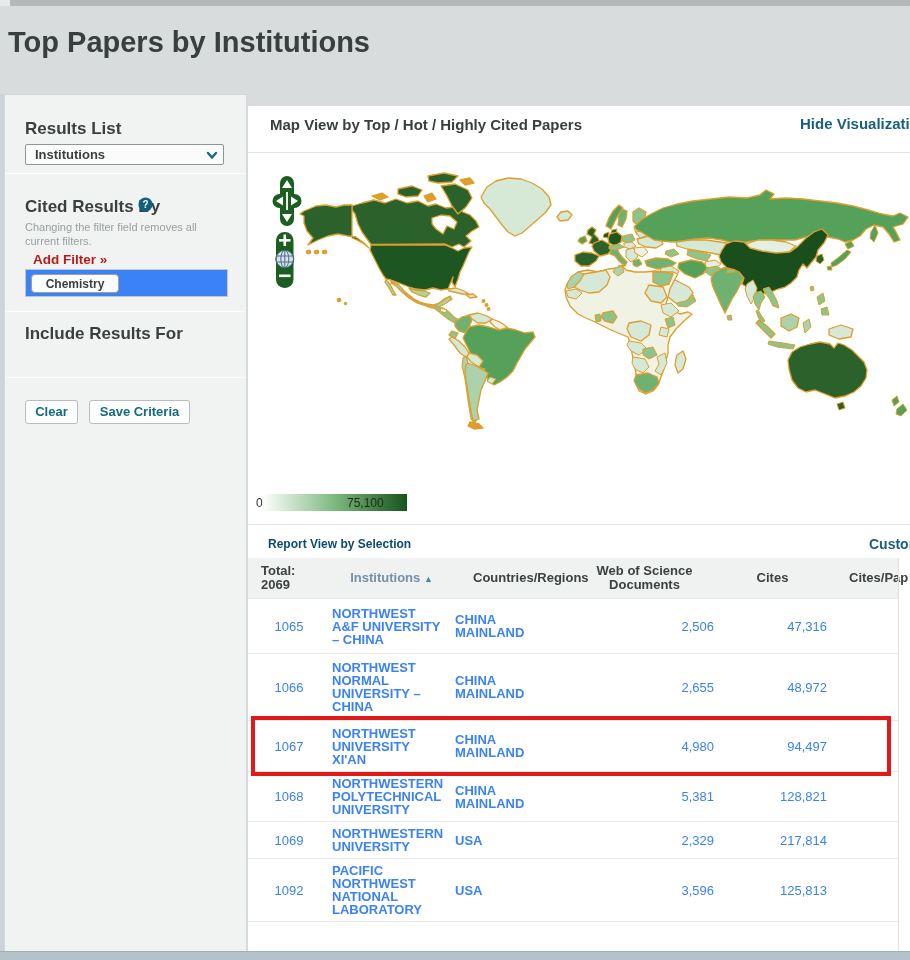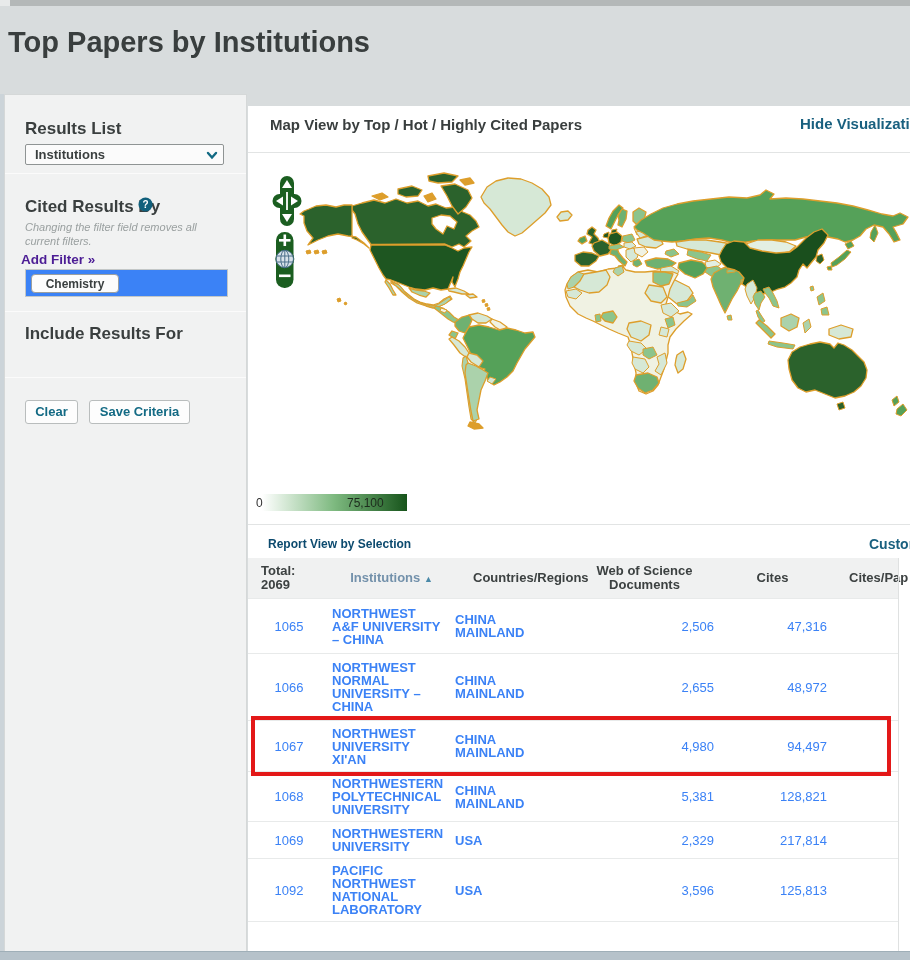--- a/index.html
+++ b/index.html
@@ -7,21 +7,21 @@
   body { font-family:"Liberation Sans", sans-serif; background:#d8dcdd; position:relative; }
   .abs { position:absolute; }
   .topstrip { left:0; top:0; width:910px; height:6px; background:#b4b8b8; }
   .title { left:8px; top:26px; font-size:29px; font-weight:bold; color:#393e3e; letter-spacing:0px; }
   
   .sidebar { left:4px; top:94px; width:243px; height:860px; background:#f1f2f2; border:1px solid #d5d8d8; }
   .sep { position:absolute; left:0; width:241px; height:1px; background:#dcdede; border-bottom:1px solid #fbfbfb; }
   .lbl { font-size:17px; font-weight:bold; color:#3a3f3f; }
   .dropdown { position:absolute; left:20px; width:199px; height:21px; background:#fbfbfb; border:1px solid #8f9494; border-radius:2px; font-size:13px; font-weight:bold; color:#3a3f3f; line-height:19px; padding-left:9px; }
   .dd-arrow { position:absolute; right:4px; top:3px; width:14px; height:14px; }
-  .italic-note { font-size:11px; font-style:italic; color:#9aa0a0; line-height:13.5px; }
+  .italic-note { font-size:11px; color:#9aa0a0; line-height:13.5px; }
   .btn { position:absolute; height:24px; background:#fdfdfd; border:1px solid #b9bdbd; border-radius:3px; font-size:13px; font-weight:bold; color:#136a84; text-align:center; }
   
   .content { left:248px; top:106px; width:662px; height:845px; background:#ffffff; }
   .mapheader { position:absolute; left:22px; top:10px; font-size:15px; font-weight:bold; color:#393e3e; }
   .hidelink { position:absolute; left:552px; top:9px; font-size:15px; font-weight:bold; color:#19607f; white-space:nowrap; }
   .hr1 { position:absolute; left:0; width:662px; height:1px; background:#e2e4e4; }
   
   .reportbar { position:absolute; left:20px; top:431px; font-size:12px; font-weight:bold; color:#0c4a6e; }
   .custlink { position:absolute; left:621px; top:430px; font-size:14px; font-weight:bold; color:#19607f; white-space:nowrap; }
   
@@ -50,21 +50,21 @@
       </svg>
   </div>
   <div class="sep" style="top:78px;"></div>
 
   <div class="abs lbl" style="left:20px; top:102px;">Cited Results By</div>
   <svg class="abs" style="left:133px; top:102px;" width="15" height="15" viewBox="0 0 15 15">
       <circle cx="7.5" cy="7.5" r="7" fill="#11607c"></circle>
       <text x="7.5" y="11" font-size="10" font-weight="bold" fill="#fff" text-anchor="middle" font-family="Liberation Sans">?</text>
     </svg>
   <div class="abs italic-note" style="left:20px; top:126px; width:205px;">Changing the filter field removes all current filters.</div>
-  <div class="abs" style="left:16px; top:157px; font-size:13.5px; font-weight:bold; color:#4c1d95;">Add Filter »</div>
+  <div class="abs" style="left:28px; top:157px; font-size:13.5px; font-weight:bold; color:#b91c1c;">Add Filter »</div>
   <div class="abs" style="left:20px; top:174px; width:203px; height:28px; background:#3b82f6; border:1px solid #c3c7c7;">
     <div class="abs" style="left:5px; top:3.5px; width:88px; height:19px; background:#fcfcfc; border:1px solid #9b9f9f; border-radius:4px; font-size:12px; font-weight:bold; color:#3a3f3f; text-align:center; line-height:18px;">Chemistry</div>
   </div>
   <div class="sep" style="top:216px;"></div>
 
   <div class="abs lbl" style="left:20px; top:229px;">Include Results For</div>
   <div class="sep" style="top:282px;"></div>
 
   <div class="btn" style="left:20px; top:305px; width:53px; line-height:22px;">Clear</div>
   <div class="btn" style="left:84px; top:305px; width:101px; line-height:22px;">Save Criteria</div>

